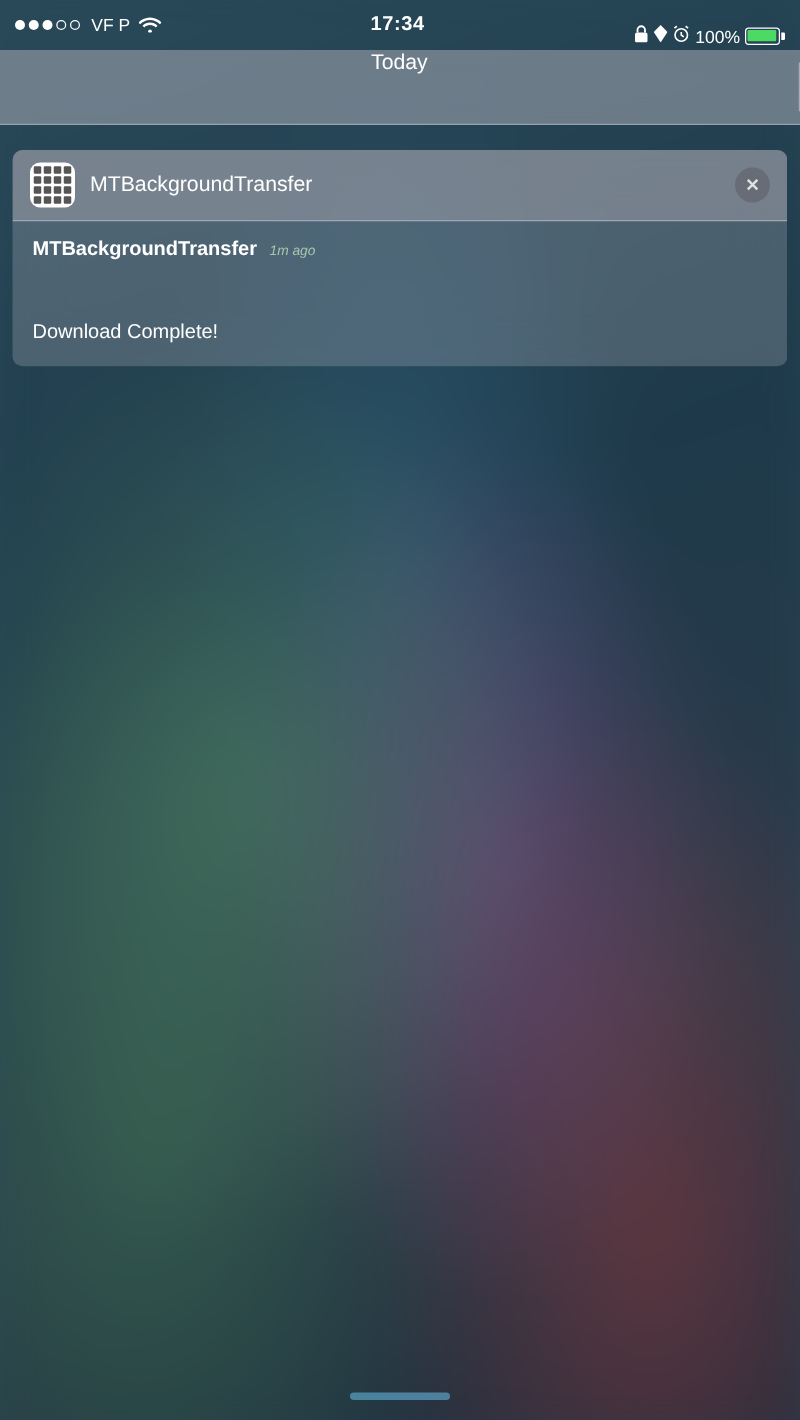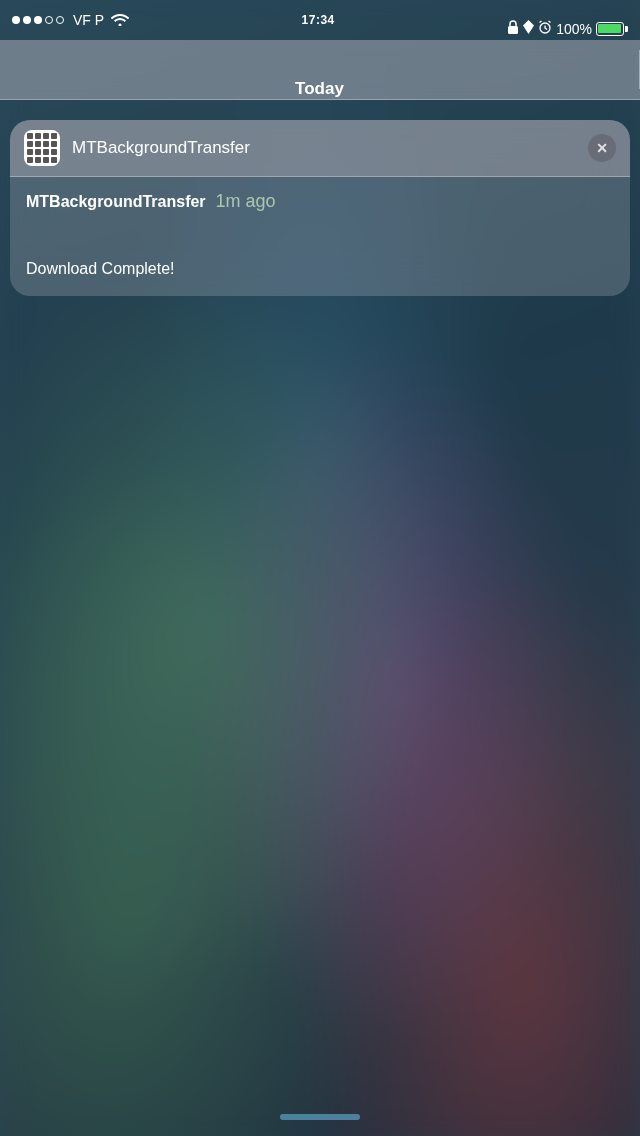--- a/index.html
+++ b/index.html
@@ -74,21 +74,21 @@
     }
 
     .wifi-icon {
       color: white;
       font-size: 14px;
       margin-left: 2px;
     }
 
     .status-center {
       color: white;
-      font-size: 12px;
+      font-size: 16px;
       font-weight: 600;
       letter-spacing: 0.5px;
     }
 
     .status-right {
       display: flex;
       align-items: center;
       gap: 4px;
       margin-top: 17px;
     }
@@ -144,46 +144,46 @@
       background: rgba(180, 180, 190, 0.5);
       backdrop-filter: blur(10px);
       display: flex;
       border-bottom: 0.5px solid rgba(255,255,255,0.3);
       z-index: 10;
     }
 
     .tab {
       flex: 1;
       display: flex;
-      align-items: flex-end;
+      align-items: flex-start;
       justify-content: center;
       color: white;
       font-size: 17px;
-      font-weight: 700;
+      font-weight: 400;
       cursor: pointer;
       position: relative;
     }
 
     .tab.active {
       background: rgba(160, 160, 170, 0.4);
     }
 
     .tab-divider {
       width: 0.5px;
       background: rgba(255,255,255,0.4);
       margin: 10px 0;
     }
 
     
     .notification-card {
       position: absolute;
       top: 120px;
       left: 10px;
       right: 10px;
-      border-radius: 20px;
+      border-radius: 8px;
       overflow: hidden;
       z-index: 10;
       background: rgba(200, 200, 210, 0.25);
       backdrop-filter: blur(20px);
     }
 
     
     .notification-header {
       display: flex;
       align-items: center;
@@ -245,22 +245,23 @@
     }
 
     .notification-app-title {
       color: white;
       font-size: 16px;
       font-weight: 700;
     }
 
     .notification-time {
       color: rgba(180, 210, 180, 0.9);
-      font-size: 18px;
+      font-size: 11px;
       font-weight: 400;
+      font-style: italic;
     }
 
     .notification-message {
       color: white;
       font-size: 16px;
       font-weight: 300;
       margin-top: 48px;
     }
 
     

